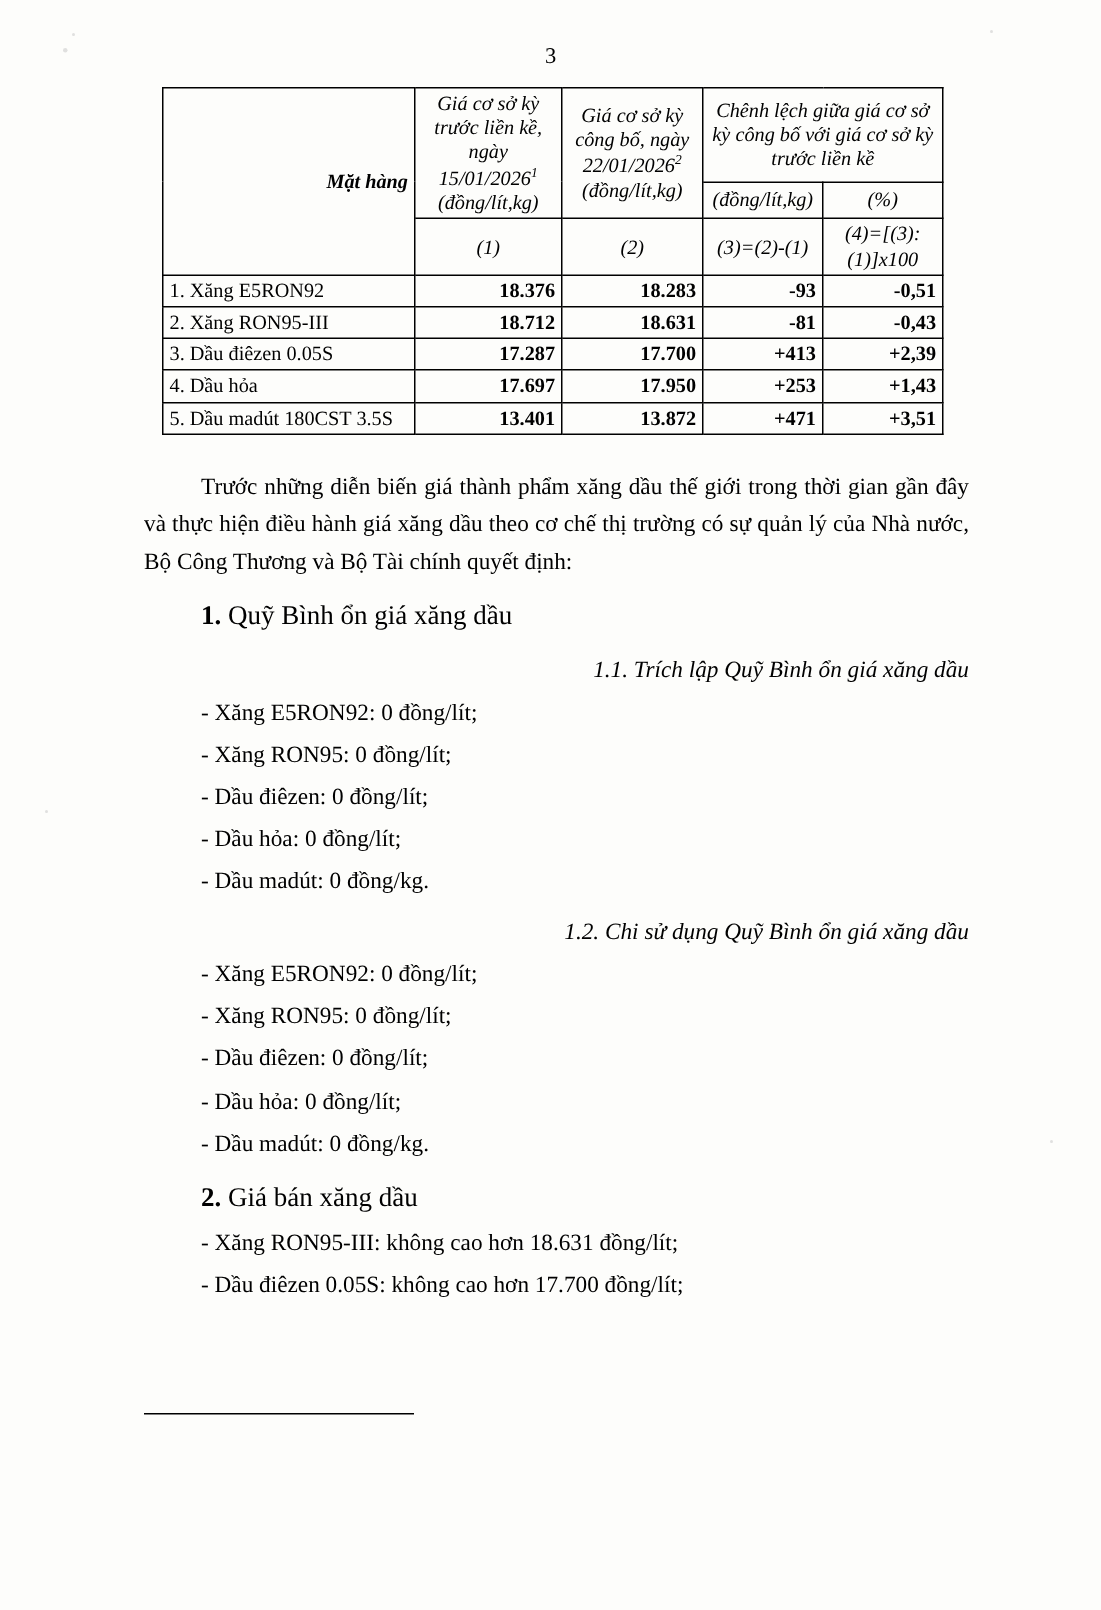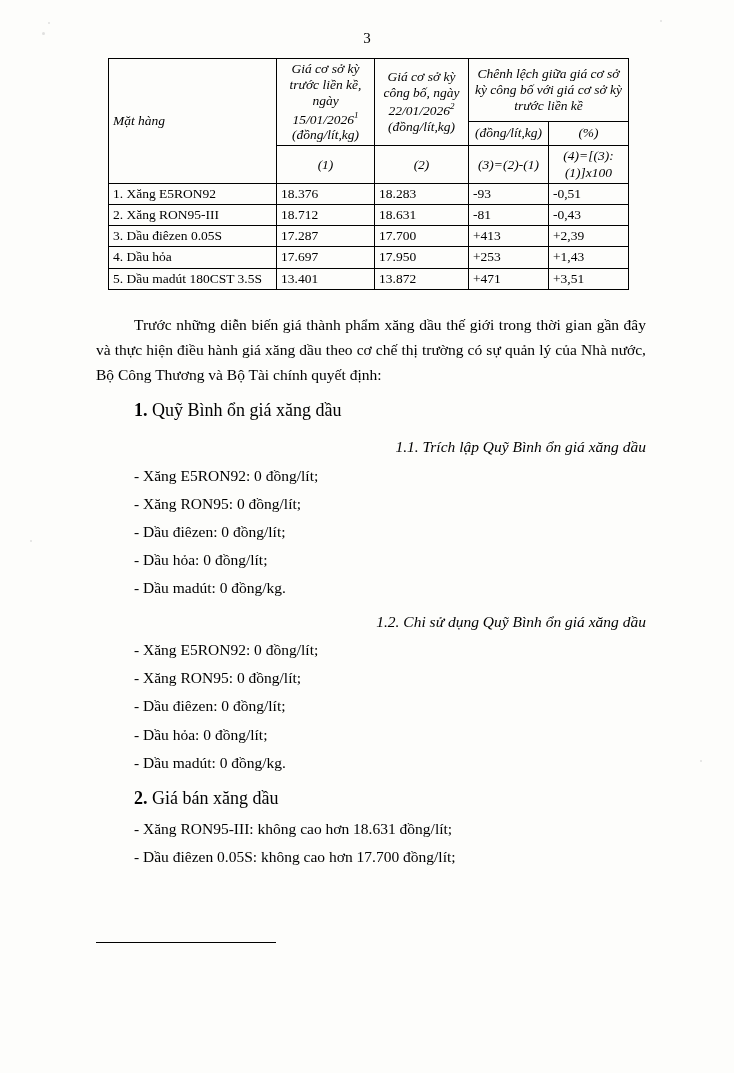--- a/index.html
+++ b/index.html
@@ -48,35 +48,37 @@
     font-size: 13.5px;
     vertical-align: middle;
     line-height: 1.2;
   }
   .hdr-cell {
     text-align: center;
     font-style: italic;
     font-weight: normal;
   }
   .hdr-matthang {
-    text-align: left;
-    font-style: italic;
+    text-align: right;
+    font-style: italic;
+    font-weight: bold;
   }
   .num-row {
     text-align: center;
     font-style: italic;
   }
   .item-cell {
     text-align: left;
     padding-left: 5px;
     font-style: normal;
   }
   .val-cell {
-    text-align: left;
+    text-align: right;
     font-style: normal;
+    font-weight: bold;
   }
   .sup {
     font-size: 9px;
     vertical-align: super;
   }
   .col-a { width: 168px; }
   .col-b { width: 98px; }
   .col-c { width: 94px; }
   .col-d { width: 80px; }
   .col-e { width: 80px; }

